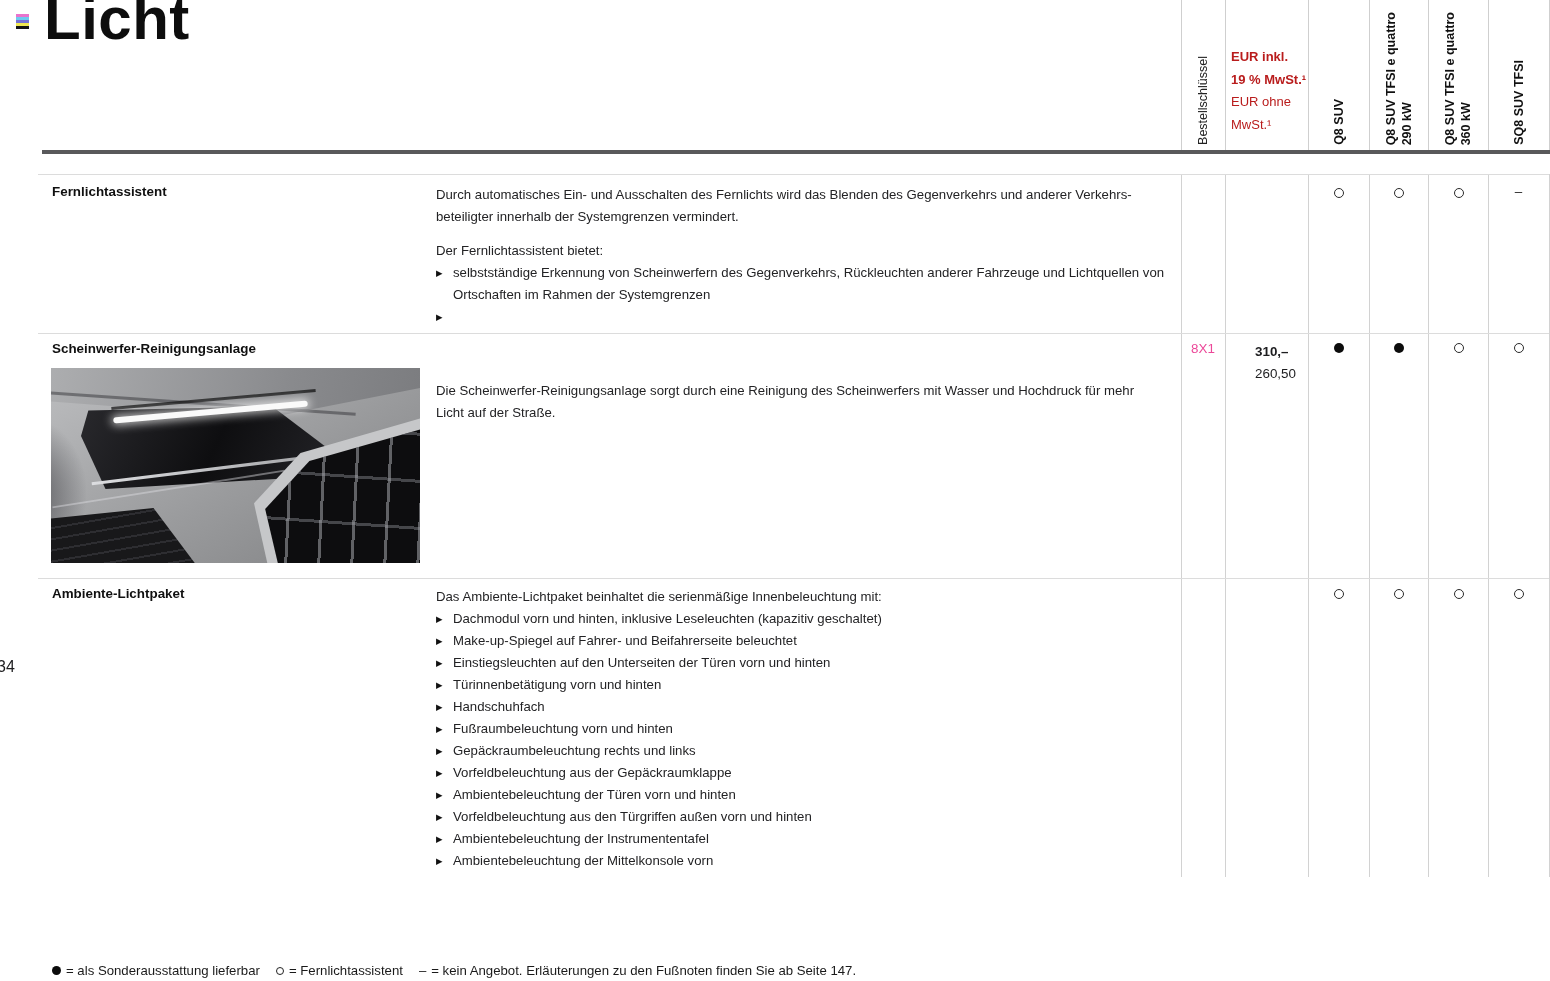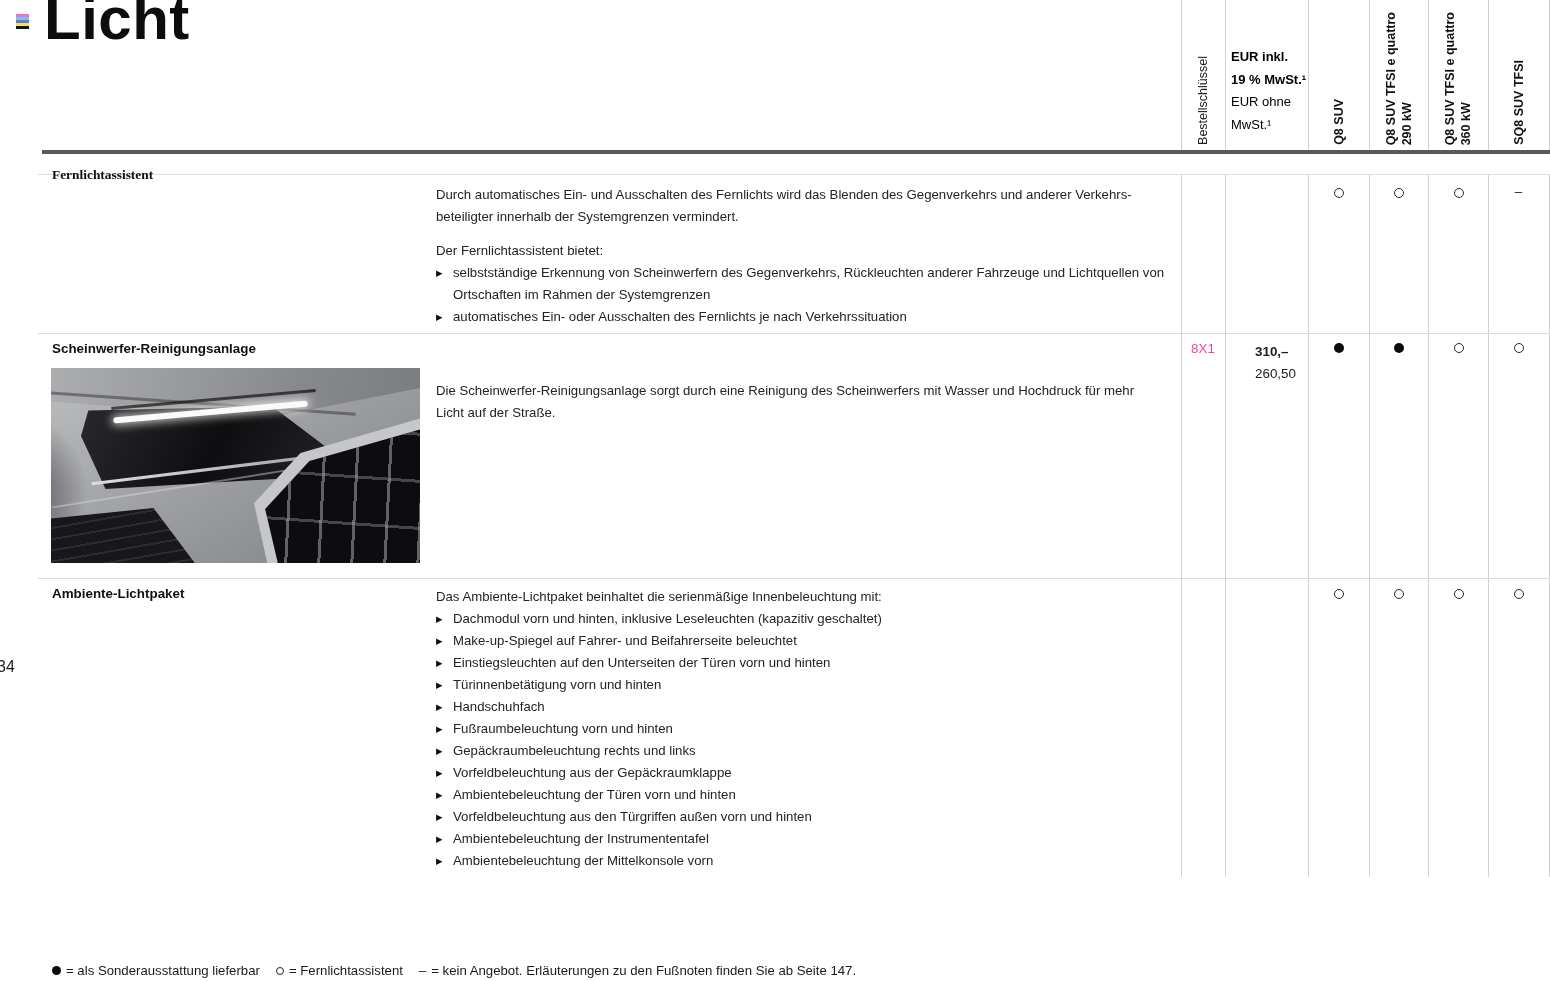--- a/index.html
+++ b/index.html
@@ -17,21 +17,21 @@
   
   .vline{position:absolute;width:1px;background:#d2d2d2;}
   .hline{position:absolute;height:1px;background:#dcdcdc;}
   .thickrule{position:absolute;left:42px;top:150px;width:1508px;height:4px;background:#59595b;}
 
   
   .vcell{position:absolute;top:0;height:145px;display:flex;align-items:flex-end;justify-content:center;}
   .vtext{display:block;writing-mode:vertical-rl;transform:rotate(180deg);white-space:pre;
          font-size:12.5px;font-weight:700;line-height:16px;color:#111;}
   .vtext.reg{font-weight:400;color:#222;}
-  .eurhdr{position:absolute;left:1231px;top:46px;font-size:13px;line-height:22.5px;color:#000000;}
+  .eurhdr{position:absolute;left:1231px;top:46px;font-size:13px;line-height:22.5px;color:#b91c1c;}
   .eurhdr .b{font-weight:700;}
 
   
   .rowtitle{position:absolute;left:52px;font-size:13.4px;font-weight:700;color:#101010;white-space:nowrap;}
   .desc{position:absolute;left:436px;font-size:13.2px;line-height:22px;color:#232325;}
   .desc .line{white-space:nowrap;}
   .gapbefore{margin-top:12px;}
   .bullet{display:flex;}
   .bmark{width:17px;flex:0 0 17px;font-size:8.5px;line-height:22px;color:#111;}
   .code{position:absolute;width:44px;text-align:center;font-size:13.4px;color:#ec4899;}
@@ -134,41 +134,38 @@
       </div>
       <div class="vcell" style="left: 1428px; width: 60px;">
         <span class="vtext">Q8 SUV TFSI e quattro
 360 kW</span>
       </div>
       <div class="vcell" style="left: 1488px; width: 61px;">
         <span class="vtext">SQ8 SUV TFSI</span>
       </div>
     </div>
   <div id="rows">
-      <div class="rowtitle" style="top: 167px; font-family: Liberation Serif, serif;">Fernlichtassistent</div>
+      <div class="rowtitle" style="top: 184px;">Fernlichtassistent</div>
       <div class="desc" style="top: 184px;">
         <div class="para">
           <div class="line">Durch automatisches Ein- und Ausschalten des Fernlichts wird das Blenden des Gegenverkehrs und anderer Verkehrs-</div>
           <div class="line">beteiligter innerhalb der Systemgrenzen vermindert.</div>
         </div>
         <div class="para gapbefore">
           <div class="line">Der Fernlichtassistent bietet:</div>
         </div>
         <div class="bullet">
           <span class="bmark">▶</span>
           <div>
             <div class="line">selbstständige Erkennung von Scheinwerfern des Gegenverkehrs, Rückleuchten anderer Fahrzeuge und Lichtquellen von</div>
             <div class="line">Ortschaften im Rahmen der Systemgrenzen</div>
           </div>
         </div>
         <div class="bullet">
           <span class="bmark">▶</span>
-          <div>
-            <div class="line">automatisches Ein- oder Ausschalten des Fernlichts je nach Verkehrssituation</div>
-          </div>
         </div>
       </div>
       <div class="sym sym-series" style="left: 1338.5px; top: 188px;"></div>
       <div class="sym sym-series" style="left: 1398.5px; top: 188px;"></div>
       <div class="sym sym-series" style="left: 1458.5px; top: 188px;"></div>
       <div class="sym sym-none" style="left: 1518.5px; top: 184px;">–</div>
       <div class="rowtitle" style="top: 341px;">Scheinwerfer-Reinigungsanlage</div>
       <div class="desc" style="top: 380px;">
         <div class="para">
           <div class="line">Die Scheinwerfer-Reinigungsanlage sorgt durch eine Reinigung des Scheinwerfers mit Wasser und Hochdruck für mehr</div>

